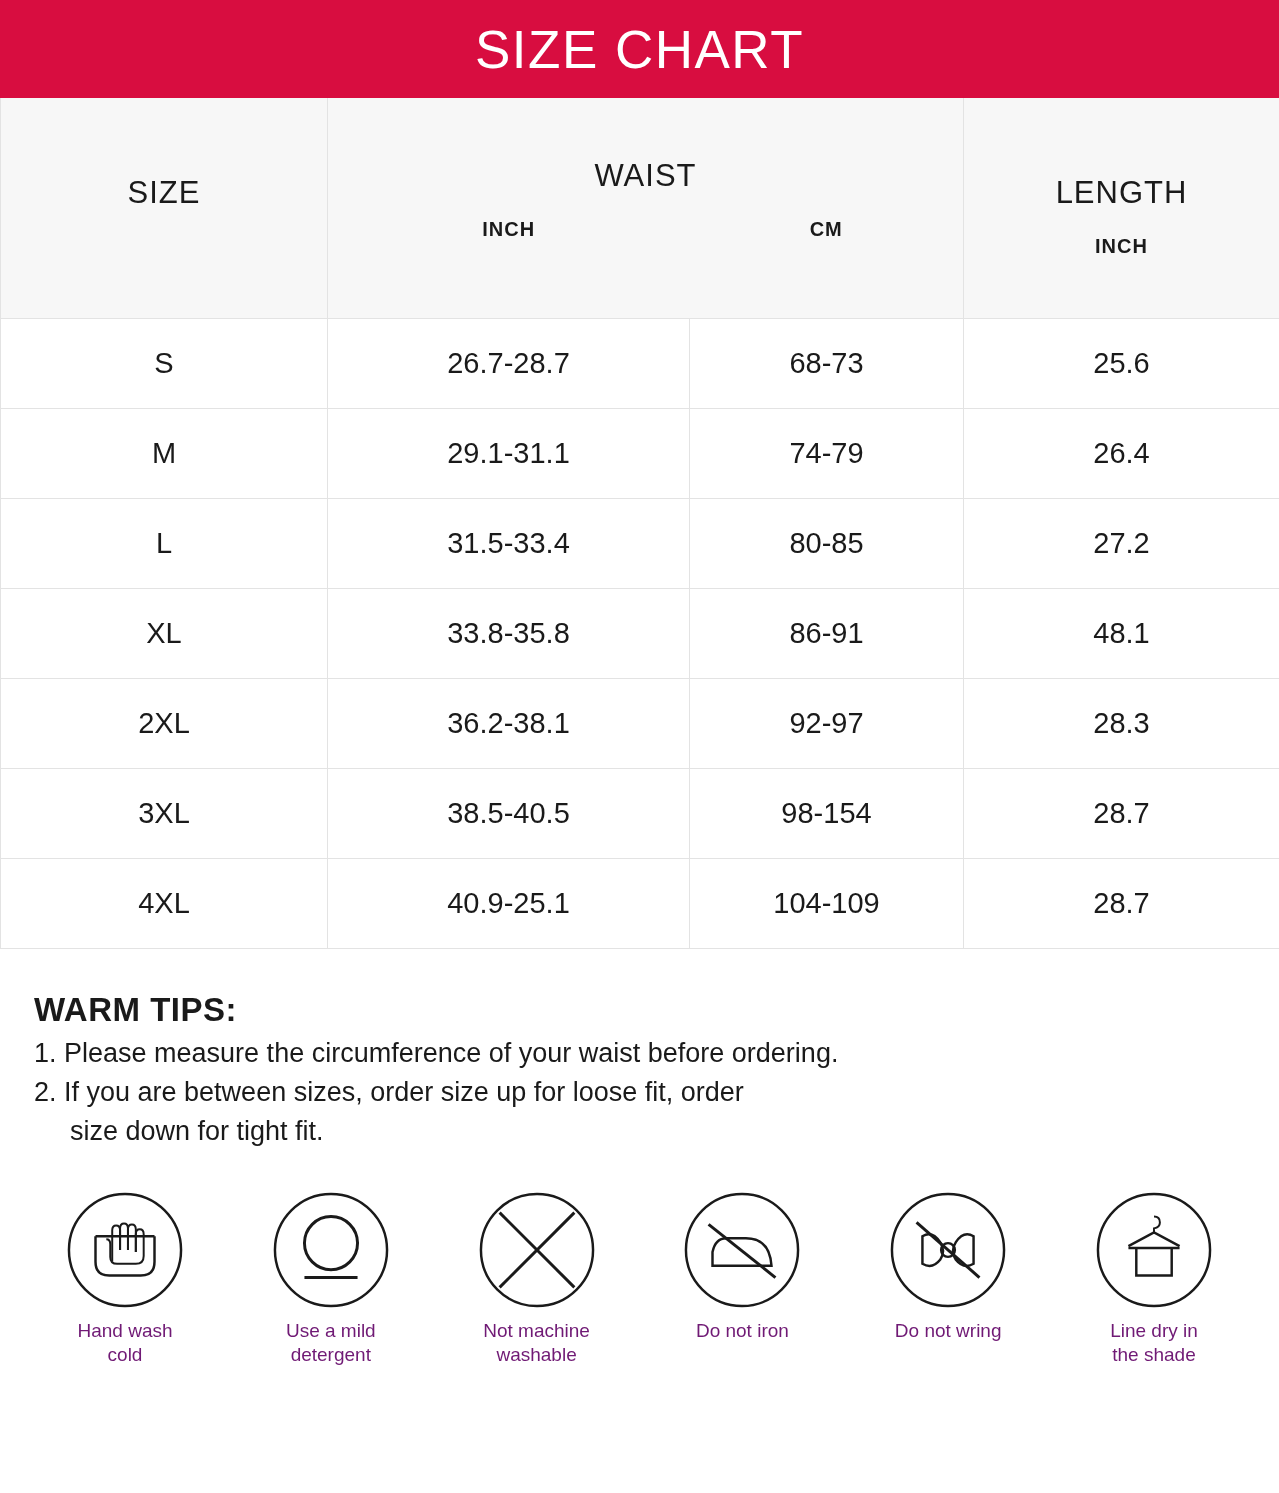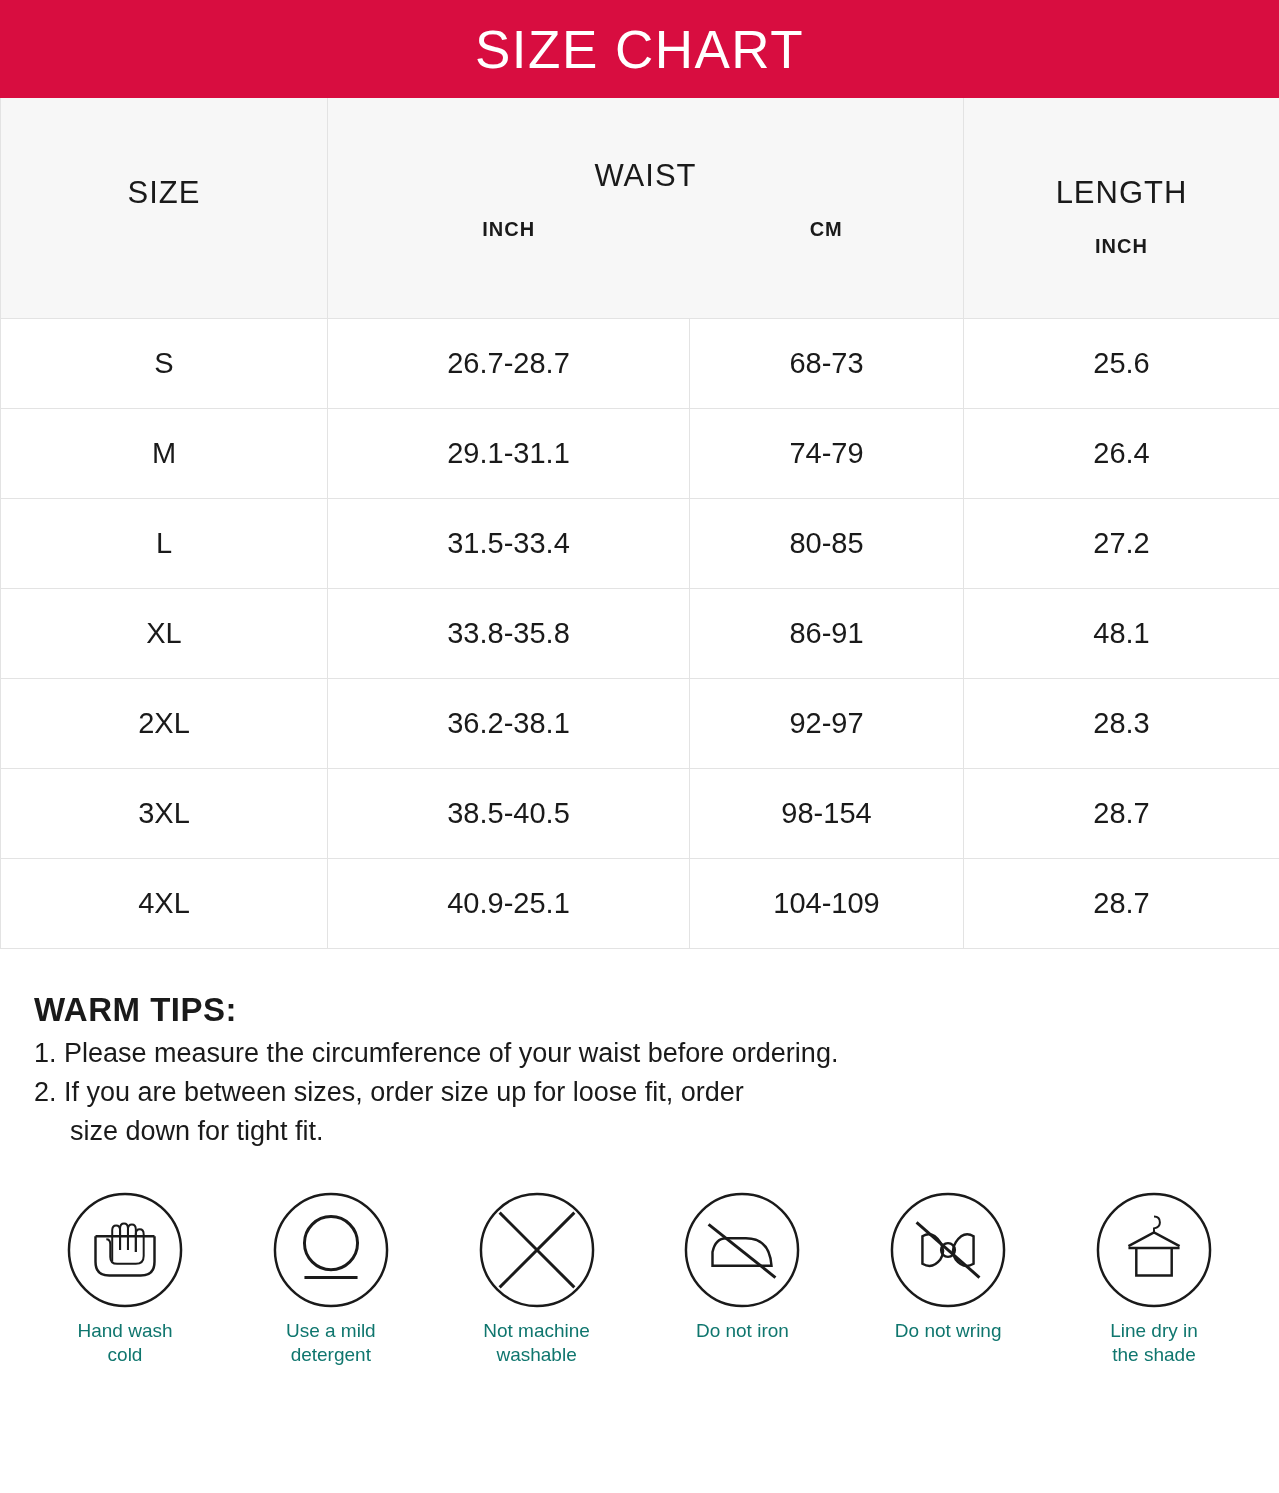--- a/index.html
+++ b/index.html
@@ -144,21 +144,21 @@
   }
   .care-icon {
     width: 118px;
     height: 118px;
   }
   .care-label {
     margin-top: 10px;
     text-align: center;
     font-size: 19px;
     line-height: 1.25;
-    color: #0f766e;
+    color: #701a75;
   }
   svg { display: block; }
 </style>
 </head>
 <body>
 
 <div class="page">
 
   <div class="banner">
     <div class="banner-title">SIZE CHART</div>

